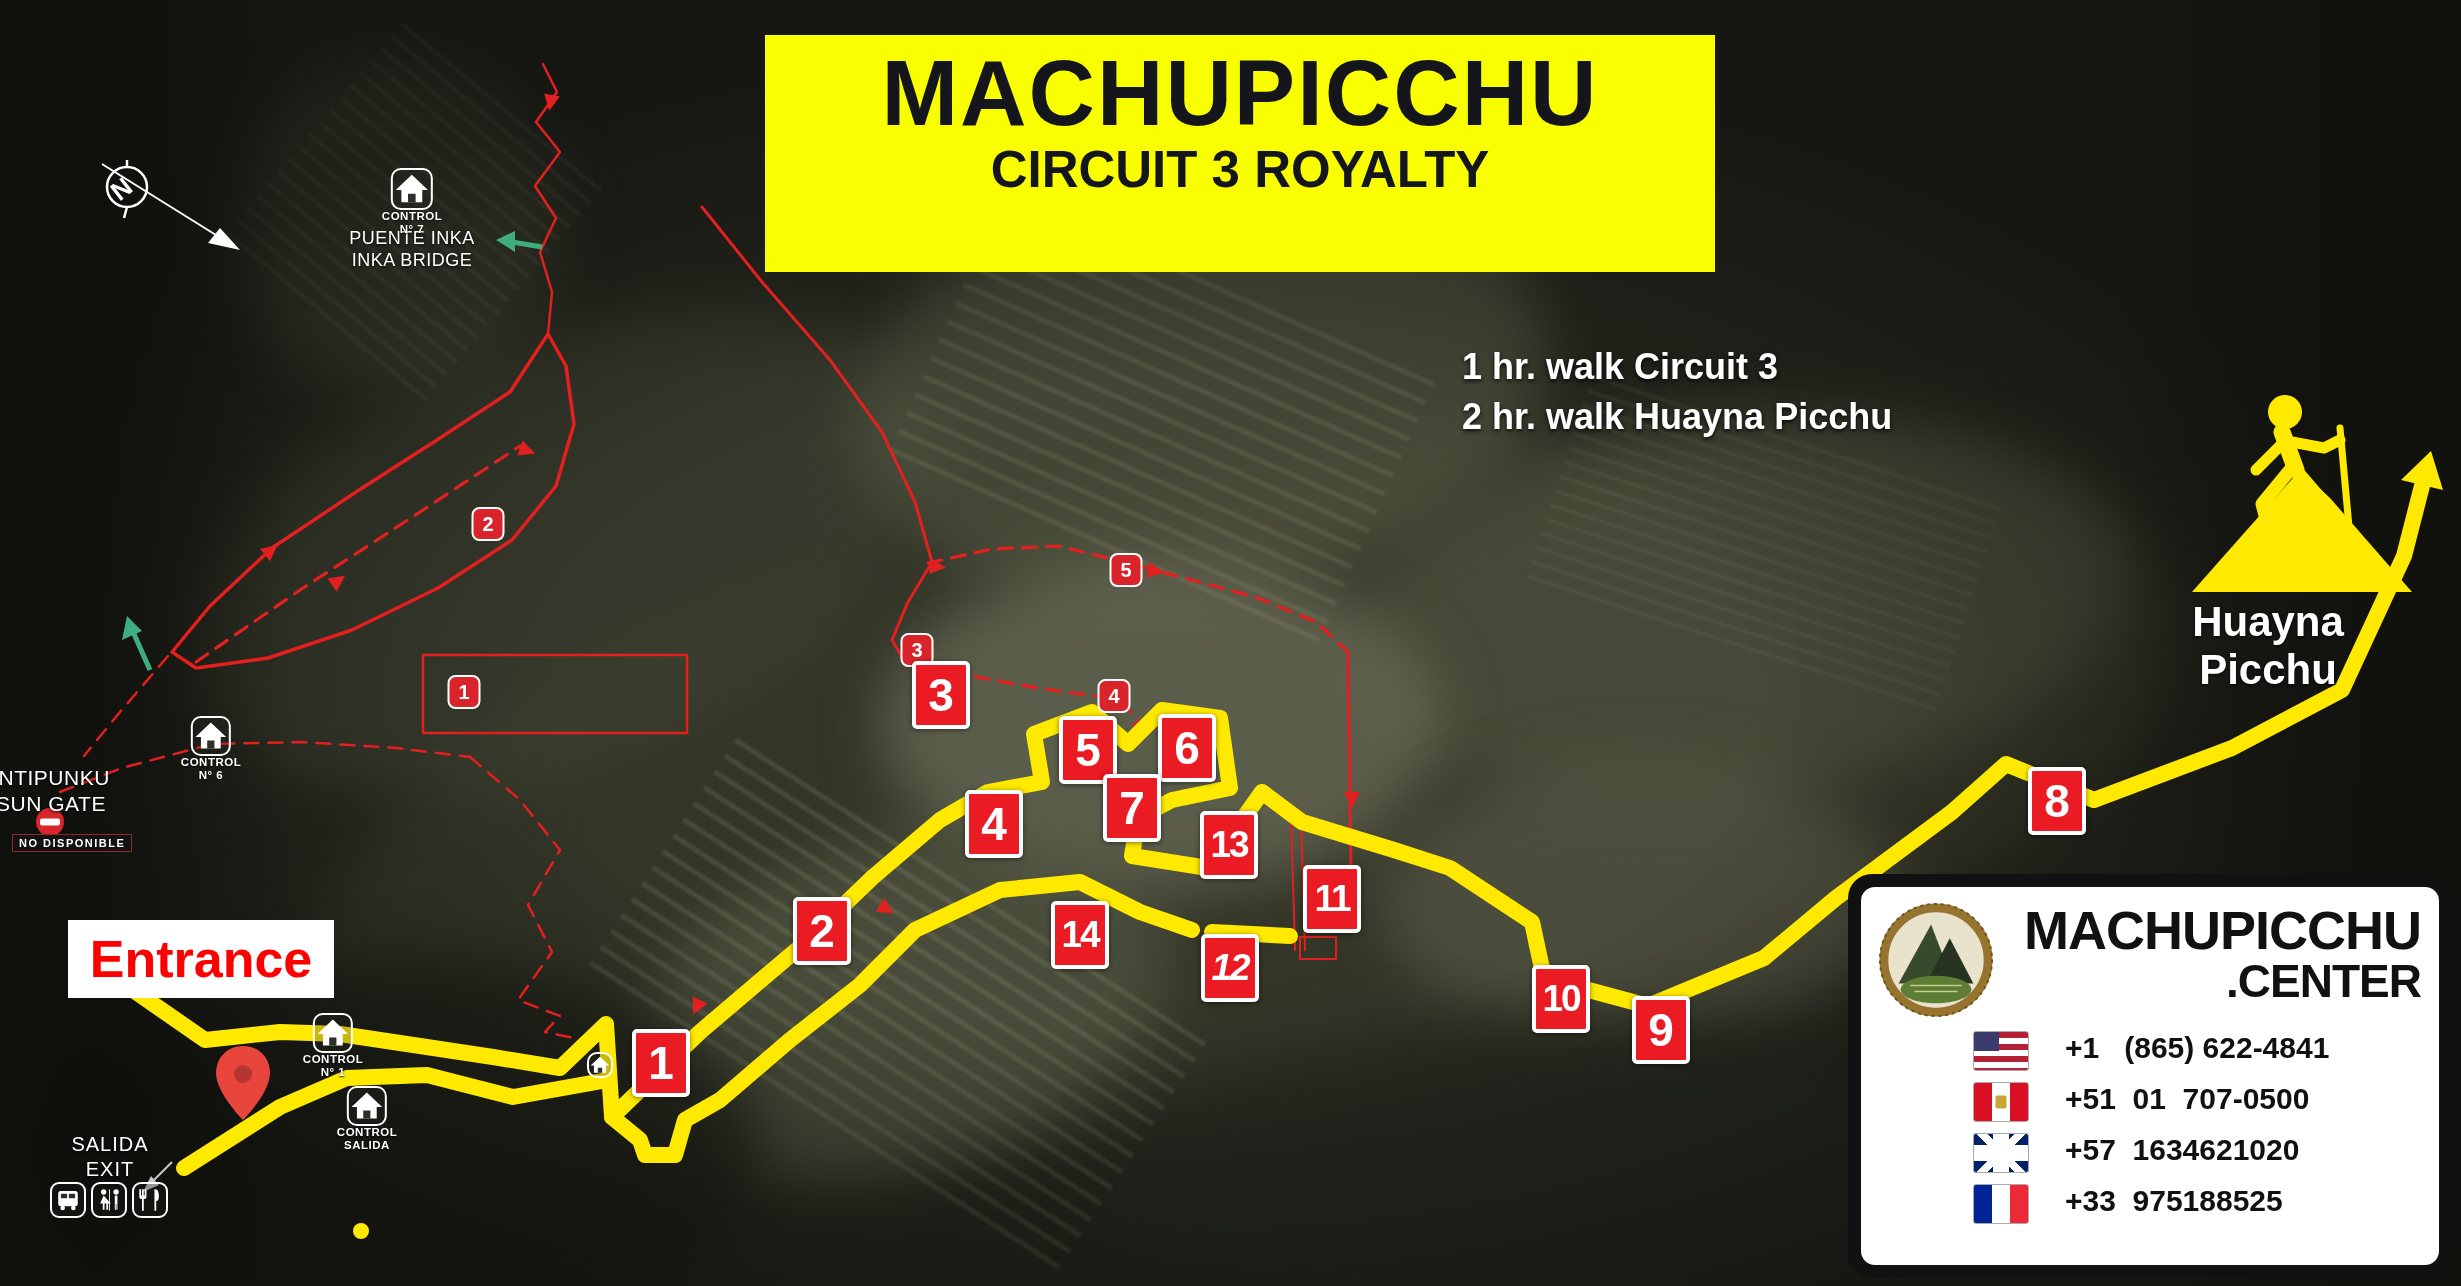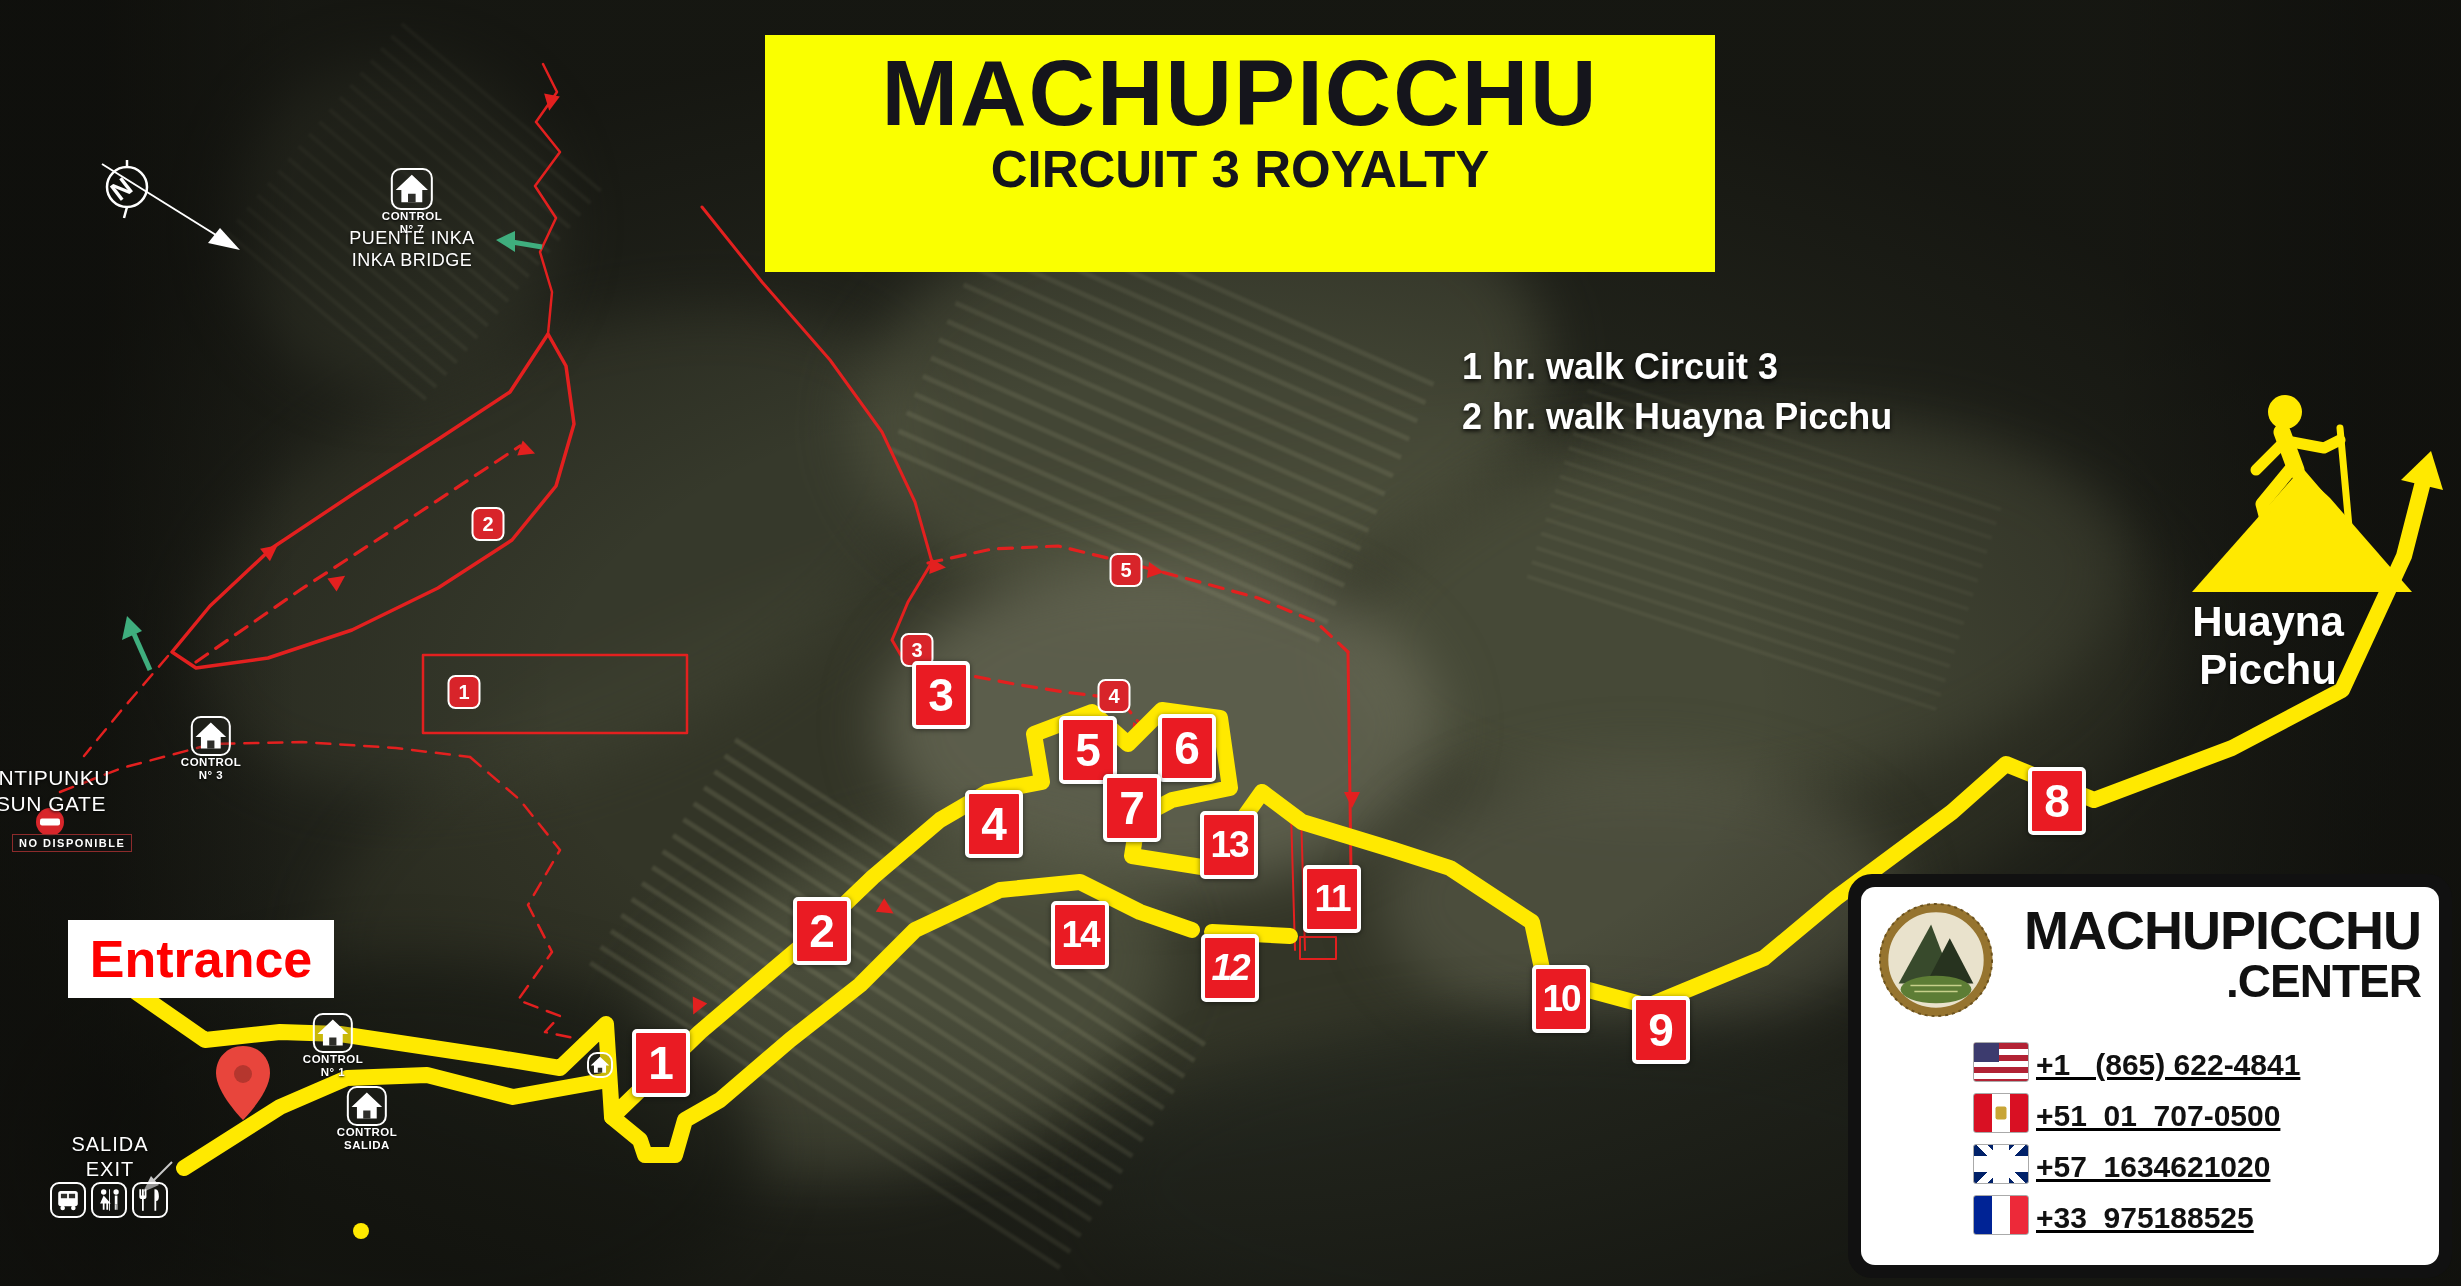--- a/index.html
+++ b/index.html
@@ -62,21 +62,21 @@
   #contact-card{position:absolute;left:1848px;top:874px;width:604px;height:404px;z-index:9;
      background:#111;border-radius:24px;padding:13px;}
   #card-inner{width:100%;height:100%;background:#fff;border-radius:14px;padding:14px 18px 10px 16px;}
   #brand-row{display:flex;align-items:flex-start;}
   #brand-logo{width:118px;height:118px;flex:0 0 auto;}
   #brand-name{flex:1;text-align:right;color:#111;margin-top:2px;}
   #brand-name .b1{font-size:54px;font-weight:900;line-height:1.0;letter-spacing:-1px;}
   #brand-name .b2{font-size:46px;font-weight:900;line-height:1.05;letter-spacing:-1px;}
   #card-url{text-align:center;font-size:27px;font-weight:700;color:#111;margin-top:20px;}
   #phones{margin:12px 0 0 96px;}
-  .ph-row{display:flex;align-items:flex-end;gap:7px;height:51px;text-decoration:underline;}
+  .ph-row{display:flex;align-items:flex-start;gap:36px;height:51px;}
   .ph-num{font-size:30px;font-weight:700;color:#111;white-space:pre;}
   .flag{width:56px;height:40px;position:relative;border:1px solid #aaa;border-radius:3px;flex:0 0 auto;overflow:hidden;}
   .flag-us{background:repeating-linear-gradient(180deg,#B22234 0 6px,#fff 6px 12px);}
   .flag-us::after{content:"";position:absolute;left:0;top:0;width:25px;height:19px;background:#3C3B6E;}
   .flag-pe{background:linear-gradient(90deg,#D91023 0 33%,#fff 33% 67%,#D91023 67%);}
   .flag-pe::after{content:"";position:absolute;left:50%;top:50%;width:11px;height:13px;transform:translate(-50%,-50%);
      background:#c8a536;border-radius:2px;}
   .flag-fr{background:linear-gradient(90deg,#002395 0 33%,#fff 33% 67%,#ED2939 67%);}
   .flag-uk{background:#012169;}
   .flag-uk::before{content:"";position:absolute;inset:0;
@@ -335,21 +335,21 @@
       <div class="ctrl-t">N° 7</div>
     </div>
     <div class="ctrl" style="left: 211px; top: 716px;">
       <div class="ctrl-box" style="width:40px;height:40px">
         <svg viewBox="0 0 40 40">
           <polygon points="20,5 37,21 31,21 31,34 9,34 9,21 3,21" fill="#fff"></polygon>
           <rect x="16" y="25" width="8" height="9" fill="#2e2e2a"></rect>
         </svg>
       </div>
       <div class="ctrl-t">CONTROL</div>
-      <div class="ctrl-t">N° 3</div>
+      <div class="ctrl-t">N° 6</div>
     </div>
     <div class="ctrl" style="left: 333px; top: 1013px;">
       <div class="ctrl-box" style="width:40px;height:40px">
         <svg viewBox="0 0 40 40">
           <polygon points="20,5 37,21 31,21 31,34 9,34 9,21 3,21" fill="#fff"></polygon>
           <rect x="16" y="25" width="8" height="9" fill="#2e2e2a"></rect>
         </svg>
       </div>
       <div class="ctrl-t">CONTROL</div>
       <div class="ctrl-t">N° 1</div>

